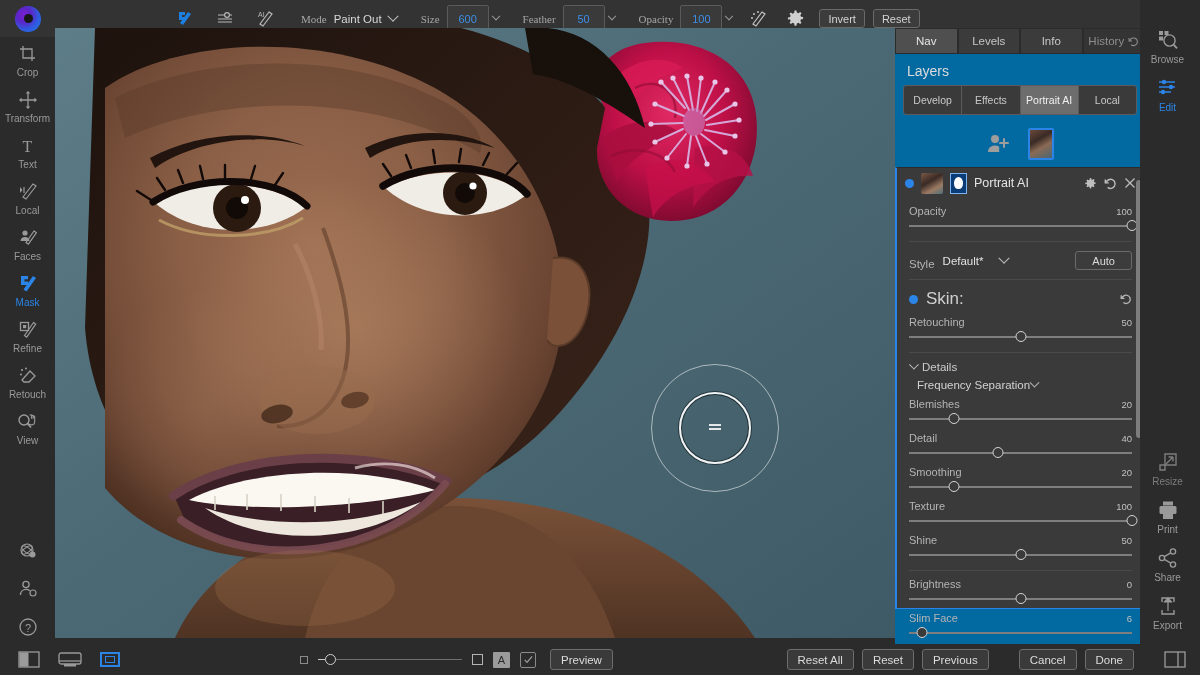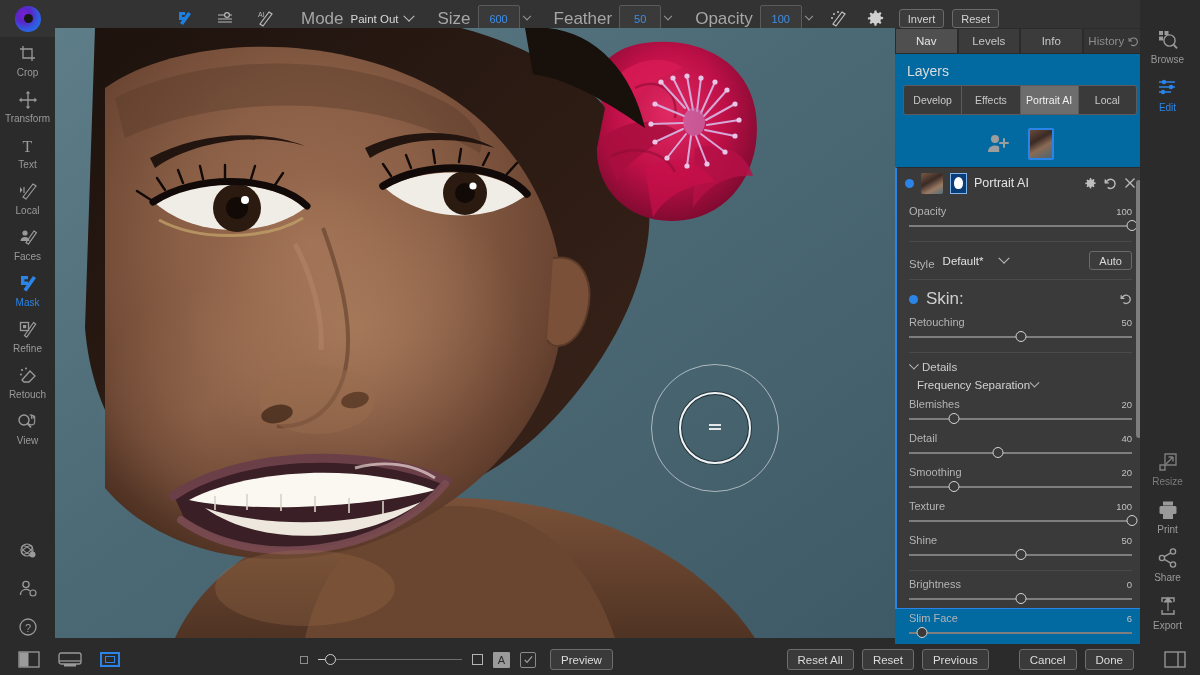--- a/index.html
+++ b/index.html
@@ -12,21 +12,21 @@
     background:#333333; display:flex; align-items:center; }
   #logo { width:26px; height:26px; border-radius:50%; margin-left:15px;
     background:radial-gradient(circle at 34% 34%, #7a1fd0 0%, #5a25c8 30%, #2f5ce0 62%, #1f78e8 100%);
     display:flex; align-items:center; justify-content:center; }
   #logo .inner { width:9px; height:9px; border-radius:50%; background:#161616; }
   .tb-tools { display:flex; align-items:center; gap:16px; margin-left:132px; }
   .tb-ico { width:24px; height:22px; display:flex; align-items:center; justify-content:center;
     color:#b9b9b9; }
   .tb-ico.active { color:#1d7fe0; }
   .tb-group { display:flex; align-items:center; margin-left:24px; gap:7px; }
-  .tb-label { color:#a6a6a6; font-size:17px; }
+  .tb-label { color:#a6a6a6; font-size:11px;font-family:Liberation Serif, serif; }
   .tb-val { color:#d8d8d8; font-size:11.5px; }
   .chev { display:inline-block; width:8px; height:8px; border-right:1.4px solid #bdbdbd;
     border-bottom:1.4px solid #bdbdbd; transform:rotate(45deg) translate(-2px,-2px); }
   .numbox { width:42px; height:28px; border:1px solid #5a5a5a; border-radius:2px;
     background:#3a3a3a; display:flex; align-items:center; justify-content:center;
     color:#3d8fe8; font-size:11px; }
   .numwrap { display:flex; align-items:center; gap:4px; }
   .numwrap .chev { width:6px; height:6px; border-color:#9a9a9a; }
   .tb-btn { height:19px; padding:0 8px; border:1px solid #6a6a6a; border-radius:3px;
     background:#3c3c3c; color:#d4d4d4; font-size:11px; display:flex; align-items:center;
@@ -98,21 +98,21 @@
     font-size:11px; color:#b4b4b4; margin-top:7px; }
   .rowlbl .v { font-size:9.5px; color:#c0c0c0; }
   .track { position:relative; height:12px; margin-top:3px; }
   .track .bar { position:absolute; left:0; right:0; top:5px; height:1.5px; background:#7e7e7e; }
   .track .knob { position:absolute; top:0; width:11px; height:11px; border-radius:50%;
     border:1.5px solid #d6d6d6; background:#3a3a3a; transform:translateX(-50%); }
   .divider { height:1px; background:#4a4a4a; margin:9px 12px 0; }
   .styrow { display:flex; align-items:center; gap:8px; padding:9px 12px 0; }
   .styrow .k { color:#b4b4b4; font-size:11.5px;margin-top:7px; }
   .styrow .v { color:#e2e2e2; font-size:11.5px; }
-  .auto-btn { margin-left:auto; height:19px; padding:0 9px; border:1px solid #6a6a6a;
+  .auto-btn { margin-left:auto; height:19px; padding:0 16px; border:1px solid #6a6a6a;
     border-radius:3px; background:#3c3c3c; color:#dadada; font-size:11px;
     display:flex; align-items:center; }
   .sechead { display:flex; align-items:center; gap:8px; padding:9px 12px 0; }
   .sechead .nm { color:#cfcfcf; font-size:17px; }
   .sechead .rst { margin-left:auto; color:#b7b7b7; }
   .sub { display:flex; align-items:center; gap:6px; padding:8px 12px 0; }
   .sub .nm { color:#cccccc; font-size:11.5px; }
   .sub2 { padding:6px 12px 0 20px; display:flex; align-items:center; gap:1px; }
   .sub2 .nm { color:#d2d2d2; font-size:11.5px; }
   #pscroll { position:absolute; right:2px; top:12px; width:6px; height:258px;

